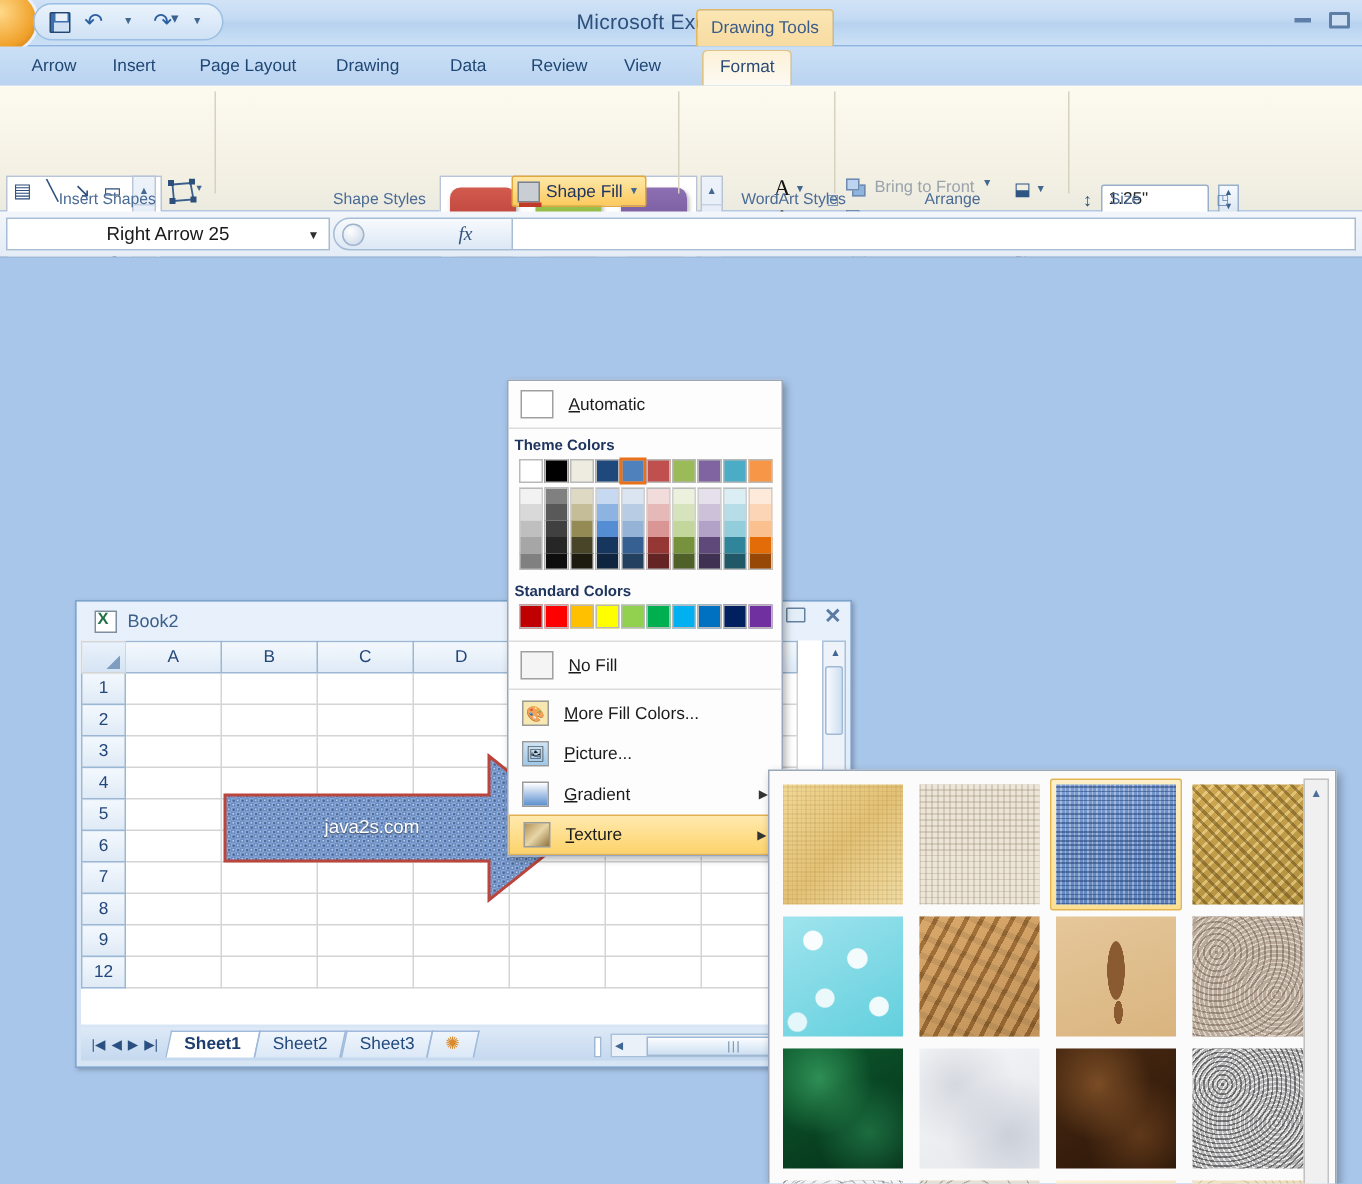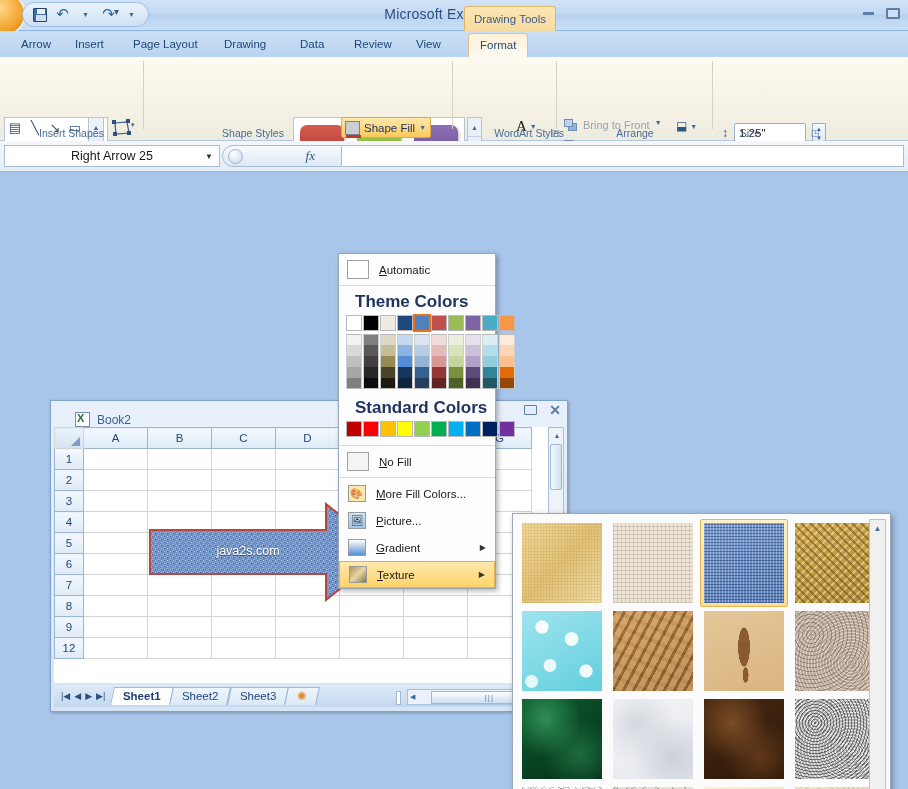--- a/index.html
+++ b/index.html
@@ -164,22 +164,22 @@
 
   
   #workspace{position:absolute;left:0;top:172px;width:908px;height:617px;background:#a8c6ea;}
 
   
   #book2{
     position:absolute;left:50px;top:228px;width:518px;height:312px;
     background:linear-gradient(to bottom,#e8f1fb,#d6e4f4);
     border:1px solid #7ea3cc; box-shadow:1px 1px 3px rgba(0,0,0,.25);
   }
-  #book2-title{position:absolute;left:0;top:0;width:100%;height:26px;display:flex;align-items:flex-end;
-    padding-left:24px;gap:7px;}
+  #book2-title{position:absolute;left:0;top:0;width:100%;height:26px;display:flex;align-items:center;
+    padding-left:12px;gap:7px;}
   #xl-icon{width:15px;height:15px;background:#fff;border:1px solid #7d8f9e;position:relative;}
   #xl-icon:after{content:"X";position:absolute;left:1px;top:-1px;font-size:11px;color:#217346;font-weight:bold;font-family:"Liberation Sans",sans-serif;}
   #book2-name{font-size:12px;color:#3c5f8c;}
   #book2-wc{position:absolute;right:6px;top:4px;display:flex;gap:12px;align-items:center;}
   .b2rest{width:13px;height:10px;border:1.5px solid #64809f;border-radius:1px;background:#e3eef9;}
   .b2close{font-size:14px;color:#5a7ba2;line-height:10px;font-weight:bold;}
 
   #grid-wrap{position:absolute;left:3px;top:26px;width:494px;height:256px;overflow:hidden;background:#fff;}
   table.sheet{border-collapse:collapse;table-layout:fixed;}
   table.sheet th, table.sheet td{border:1px solid #d4d4d4;height:21px;font-size:11.5px;font-weight:normal;}
@@ -221,33 +221,33 @@
     display:flex;align-items:center;justify-content:center;font-size:8px;color:#6a87a8;letter-spacing:1px;}
   #hsplit{position:absolute;right:166px;bottom:6px;width:5px;height:14px;background:#fff;border:1px solid #9fb8d4;}
 
   
   #arrow-shape{position:absolute;left:148px;top:330px;width:240px;height:100px;}
   #arrow-label{position:absolute;left:0;top:42px;width:200px;text-align:center;
     color:#fff;font-size:12.5px;text-shadow:0 1px 1px rgba(0,0,0,.55);pointer-events:none;}
 
   
   #fill-menu{
-    position:absolute;left:338px;top:81px;width:158px;
+    position:absolute;left:338px;top:81px;width:184px;
     background:#fdfdfd;border:1px solid #9aa7b8;
     box-shadow:2px 2px 5px rgba(0,0,0,.3);
     padding:2px 0 0 0;
   }
   .menu-row{display:flex;align-items:center;height:27px;cursor:pointer;font-size:11.5px;color:#1b1b1b;}
   .menu-row .sw{width:22px;height:19px;margin:0 10px 0 8px;border:1px solid #a0a0a0;background:#fff;flex:none;}
   .menu-row .txt{flex:1;}
   .menu-row .sub{margin-right:9px;font-size:8px;color:#333;}
   .menu-row.hl{background:linear-gradient(to bottom,#ffe9ae,#fdd36b);
     border:1px solid #e3b052;}
   .menu-sep{height:1px;background:#dcdcdc;margin:2px 0;}
-  .section-lbl{font-size:17px;font-weight:bold;color:#1f3560;padding:4px 0 3px 16px;}
+  .section-lbl{font-size:10px;font-weight:bold;color:#1f3560;padding:4px 0 3px 4px;}
   .pal{display:grid;grid-template-columns:repeat(10,16px);gap:1px;padding:0 0 0 7px;}
   .sw2{width:16px;height:16px;border:1px solid #b9b9b9;cursor:pointer;}
   .pal-variants{display:grid;grid-template-columns:repeat(10,16px);gap:1px;padding:3px 0 5px 7px;}
   .varcol{display:flex;flex-direction:column;}
   .varcol b{display:block;width:16px;height:11px;border-left:1px solid #cfcfcf;border-right:1px solid #cfcfcf;}
   .varcol b:first-child{border-top:1px solid #b9b9b9;}
   .varcol b:last-child{border-bottom:1px solid #b9b9b9;}
   .sel-ring{outline:2px solid #e8711a;outline-offset:-1px;}
   .ico16{width:18px;height:17px;margin:0 10px 0 9px;border:1px solid #9a9a9a;flex:none;
     display:flex;align-items:center;justify-content:center;font-size:10px;}

